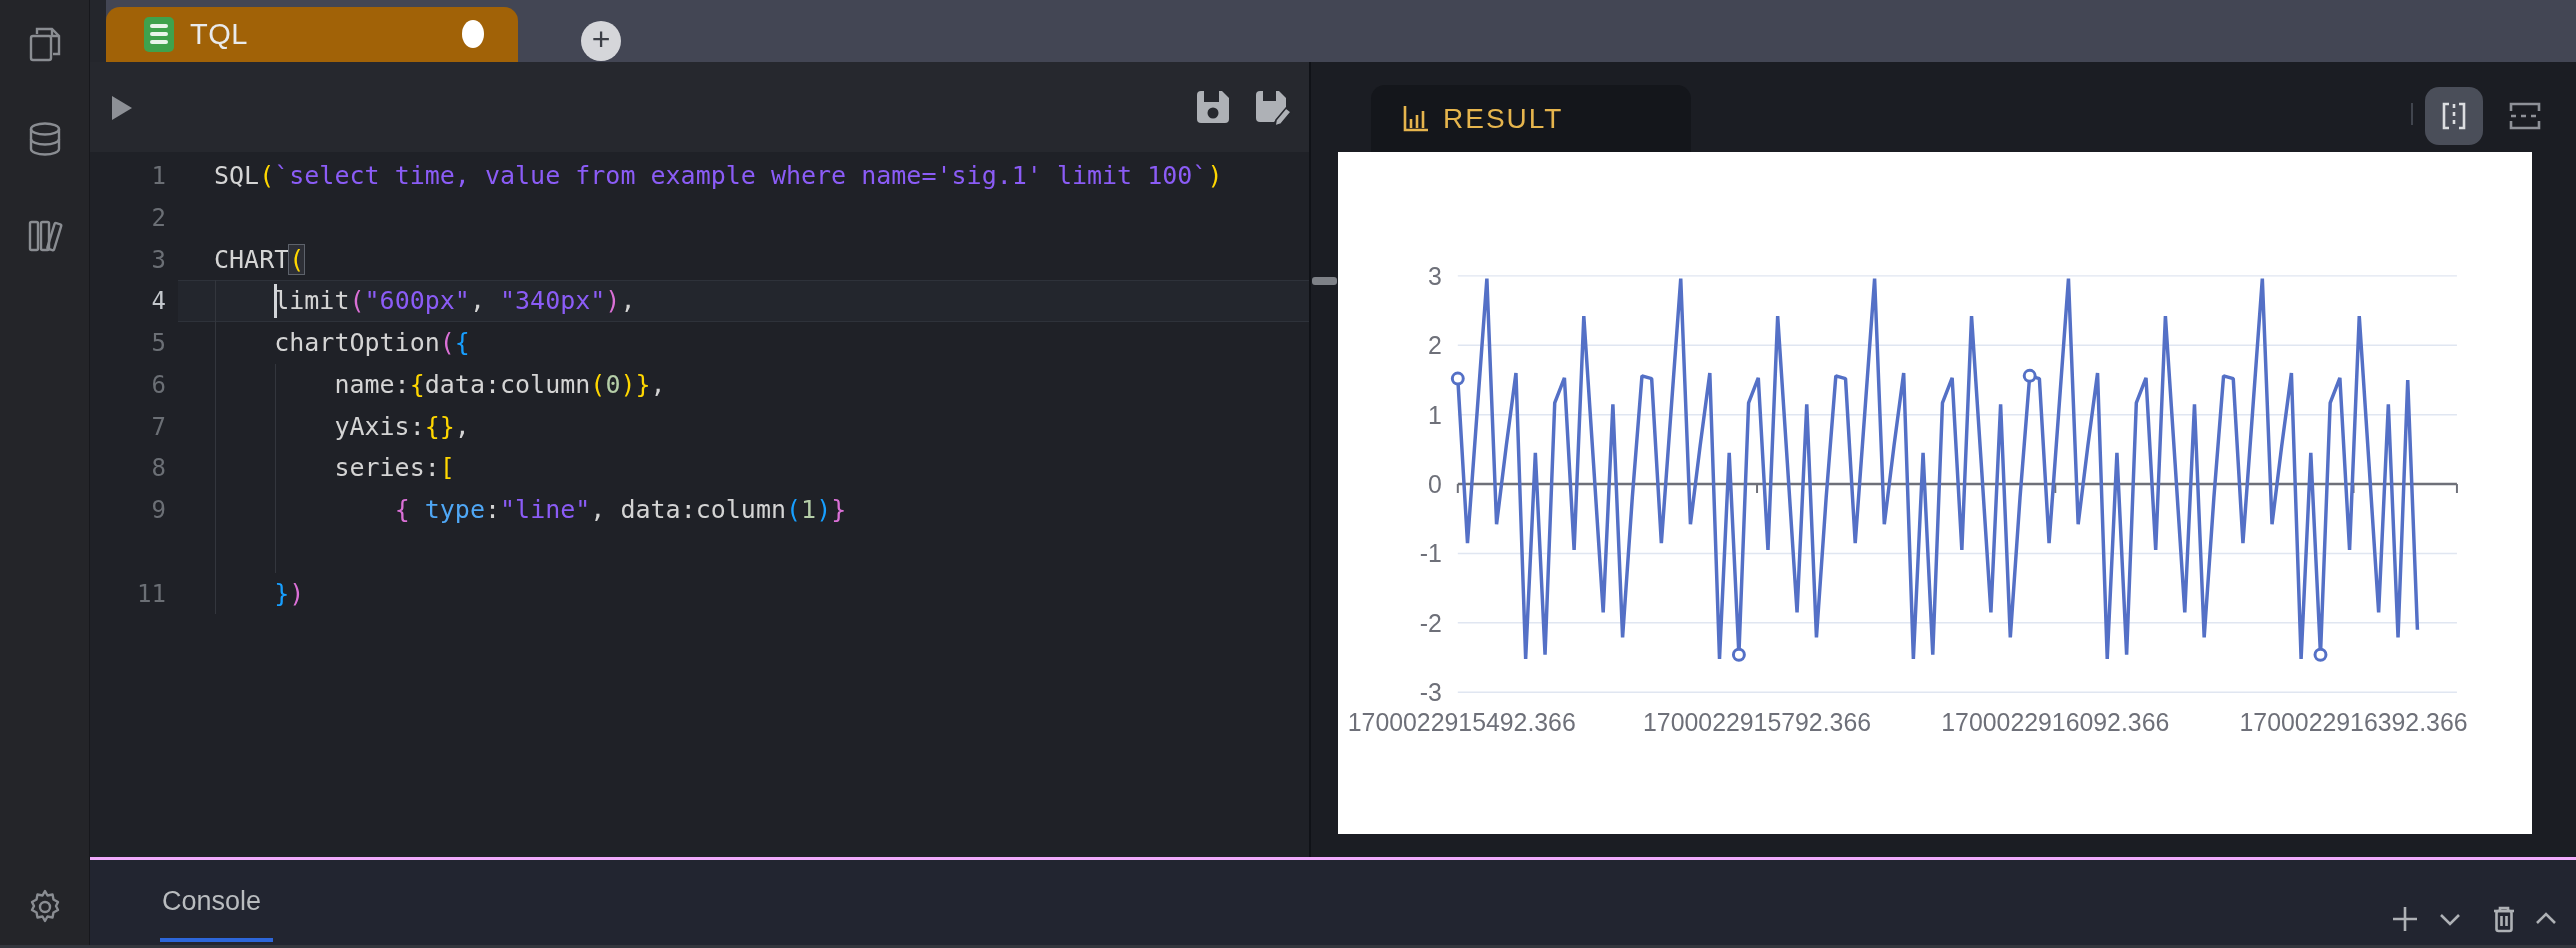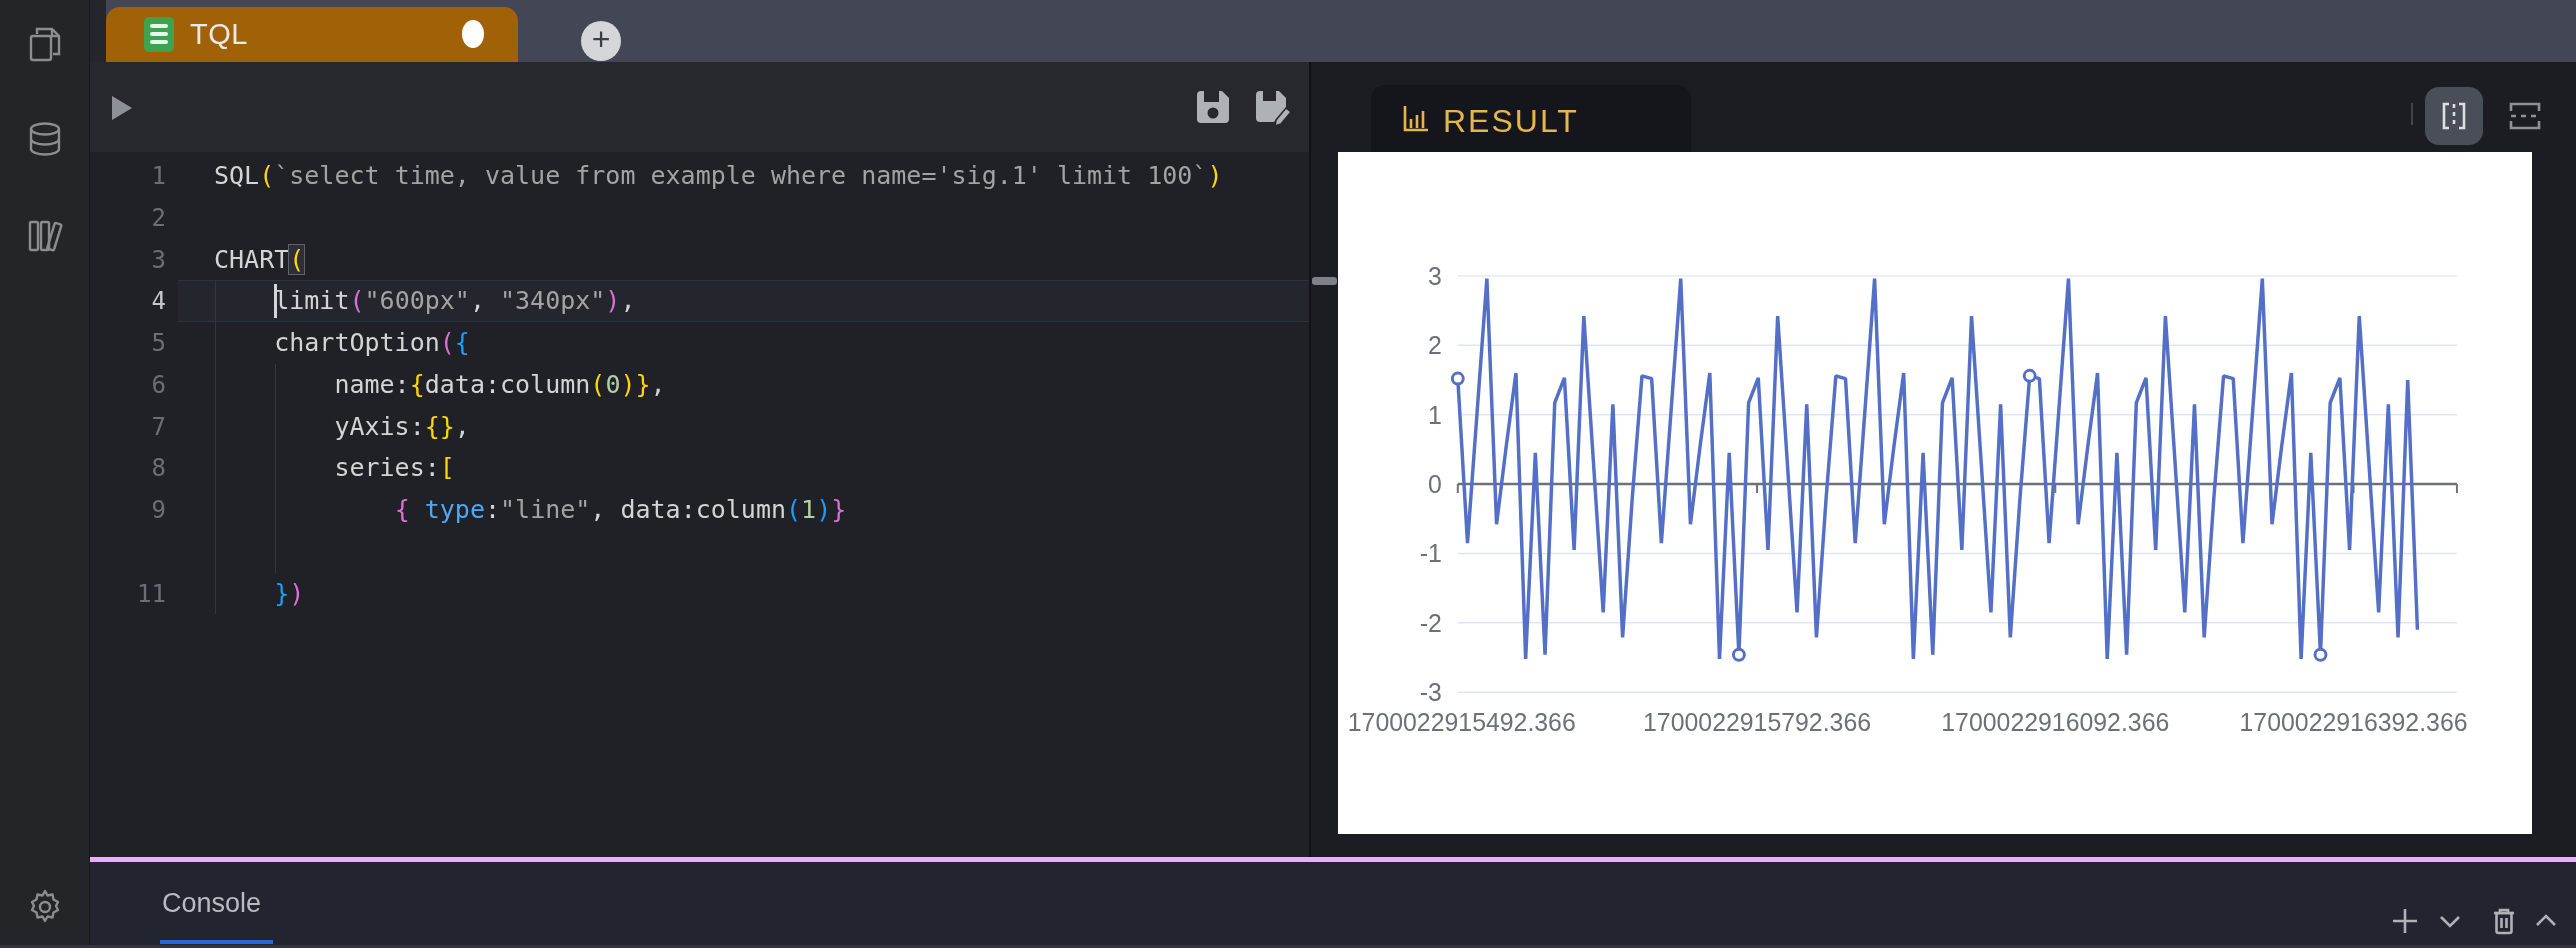--- a/index.html
+++ b/index.html
@@ -36,45 +36,45 @@
   #code-area { position:absolute; left:0; top:90px; width:1219px; height:706px;
                font-family:"DejaVu Sans Mono", monospace; font-size:25px; }
   .code-line { position:absolute; left:0; width:1219px; height:42px; line-height:42px; white-space:pre; }
   .gutter { position:absolute; left:0; top:0; width:76px; text-align:right; color:#6b6f75; font-size:24px; }
   .gutter.cur { color:#c3c7cc; }
   .code-text { position:absolute; left:124px; top:0; }
   .cur-line-bg { position:absolute; left:88px; width:1132px; height:42px; background:#23262d;
                  border-top:1px solid #2e323a; border-bottom:1px solid #2e323a; }
   .indent-guide { position:absolute; width:1px; background:#33363d; }
   #cursor { position:absolute; left:184px; width:2.6px; height:34px; background:#d2d5d9; }
-  .tok-fg{color:#d4d4d4} .tok-str{color:#a3a3a3} .tok-gold{color:#ffd700}
+  .tok-fg{color:#d4d4d4} .tok-str{color:#8b5cf6} .tok-gold{color:#ffd700}
   .tok-pink{color:#da70d6} .tok-blue{color:#179fff} .tok-num{color:#b5cea8} .tok-propblue{color:#4fa7f5}
   .tok-match{ outline:1px solid #5d626b; background:rgba(95,100,110,0.22); }
 
   
   #rpane { position:absolute; left:1309px; top:62px; width:1267px; height:796px; background:#1b1d23; }
   #rpane .seam { position:absolute; left:0; top:0; width:2px; height:796px; background:#101217; }
   #split-handle { position:absolute; left:3px; top:215px; width:25px; height:8px;
                   background:#7e8187; border-radius:3px; cursor:row-resize; }
   #result-tab { position:absolute; left:62px; top:23px; width:320px; height:67px;
                 background:#14161b; border-radius:14px 14px 0 0; }
   #result-tab svg { position:absolute; left:30px; top:18px; width:30px; height:30px;
                     stroke:#e6b54d; fill:none; stroke-width:2.6; }
-  #result-label { position:absolute; left:72px; top:18px; font-size:32px; color:#e6b54d; letter-spacing:2px; }
+  #result-label { position:absolute; left:72px; top:18px; font-size:28px; color:#e6b54d; letter-spacing:2px; }
   #layout-divider { position:absolute; left:1102px; top:41px; width:2px; height:22px; background:#41454e; }
   #btn-split-vertical { position:absolute; left:1116px; top:25px; width:58px; height:58px;
                         background:#4a4e59; border-radius:14px; cursor:pointer; }
   #btn-split-vertical svg { position:absolute; left:13px; top:13px; width:32px; height:32px; stroke:#dcdee1; fill:none; stroke-width:2.6; }
   #btn-split-horizontal { position:absolute; left:1194px; top:36px; width:44px; height:36px; cursor:pointer; }
   #btn-split-horizontal svg { width:44px; height:36px; stroke:#8e9198; fill:none; stroke-width:2.6; }
   #chart-card { position:absolute; left:29px; top:90px; width:1194px; height:682px; background:#ffffff; }
 
   
   #console-bar { position:absolute; left:90px; top:857px; width:2486px; height:88px;
-                 background:#222530; border-top:5px solid #f0abfc; }
+                 background:#222530; border-top:3px solid #f0abfc; }
   #console-label { position:absolute; left:72px; top:26px; font-size:27px; color:#b9bcbf; cursor:pointer; }
   #console-underline { position:absolute; left:70px; top:78px; width:113px; height:4px; background:#2d66d9; }
   .con-icon { position:absolute; top:42px; width:34px; height:34px; cursor:pointer; }
   .con-icon svg { width:34px; height:34px; stroke:#aeb1b5; fill:none; stroke-width:2.6; }
   #bottom-line { position:absolute; left:0; top:945px; width:2576px; height:4px; background:#33363d; }
 </style>
 </head>
 <body>
 
 <div id="sidebar">

